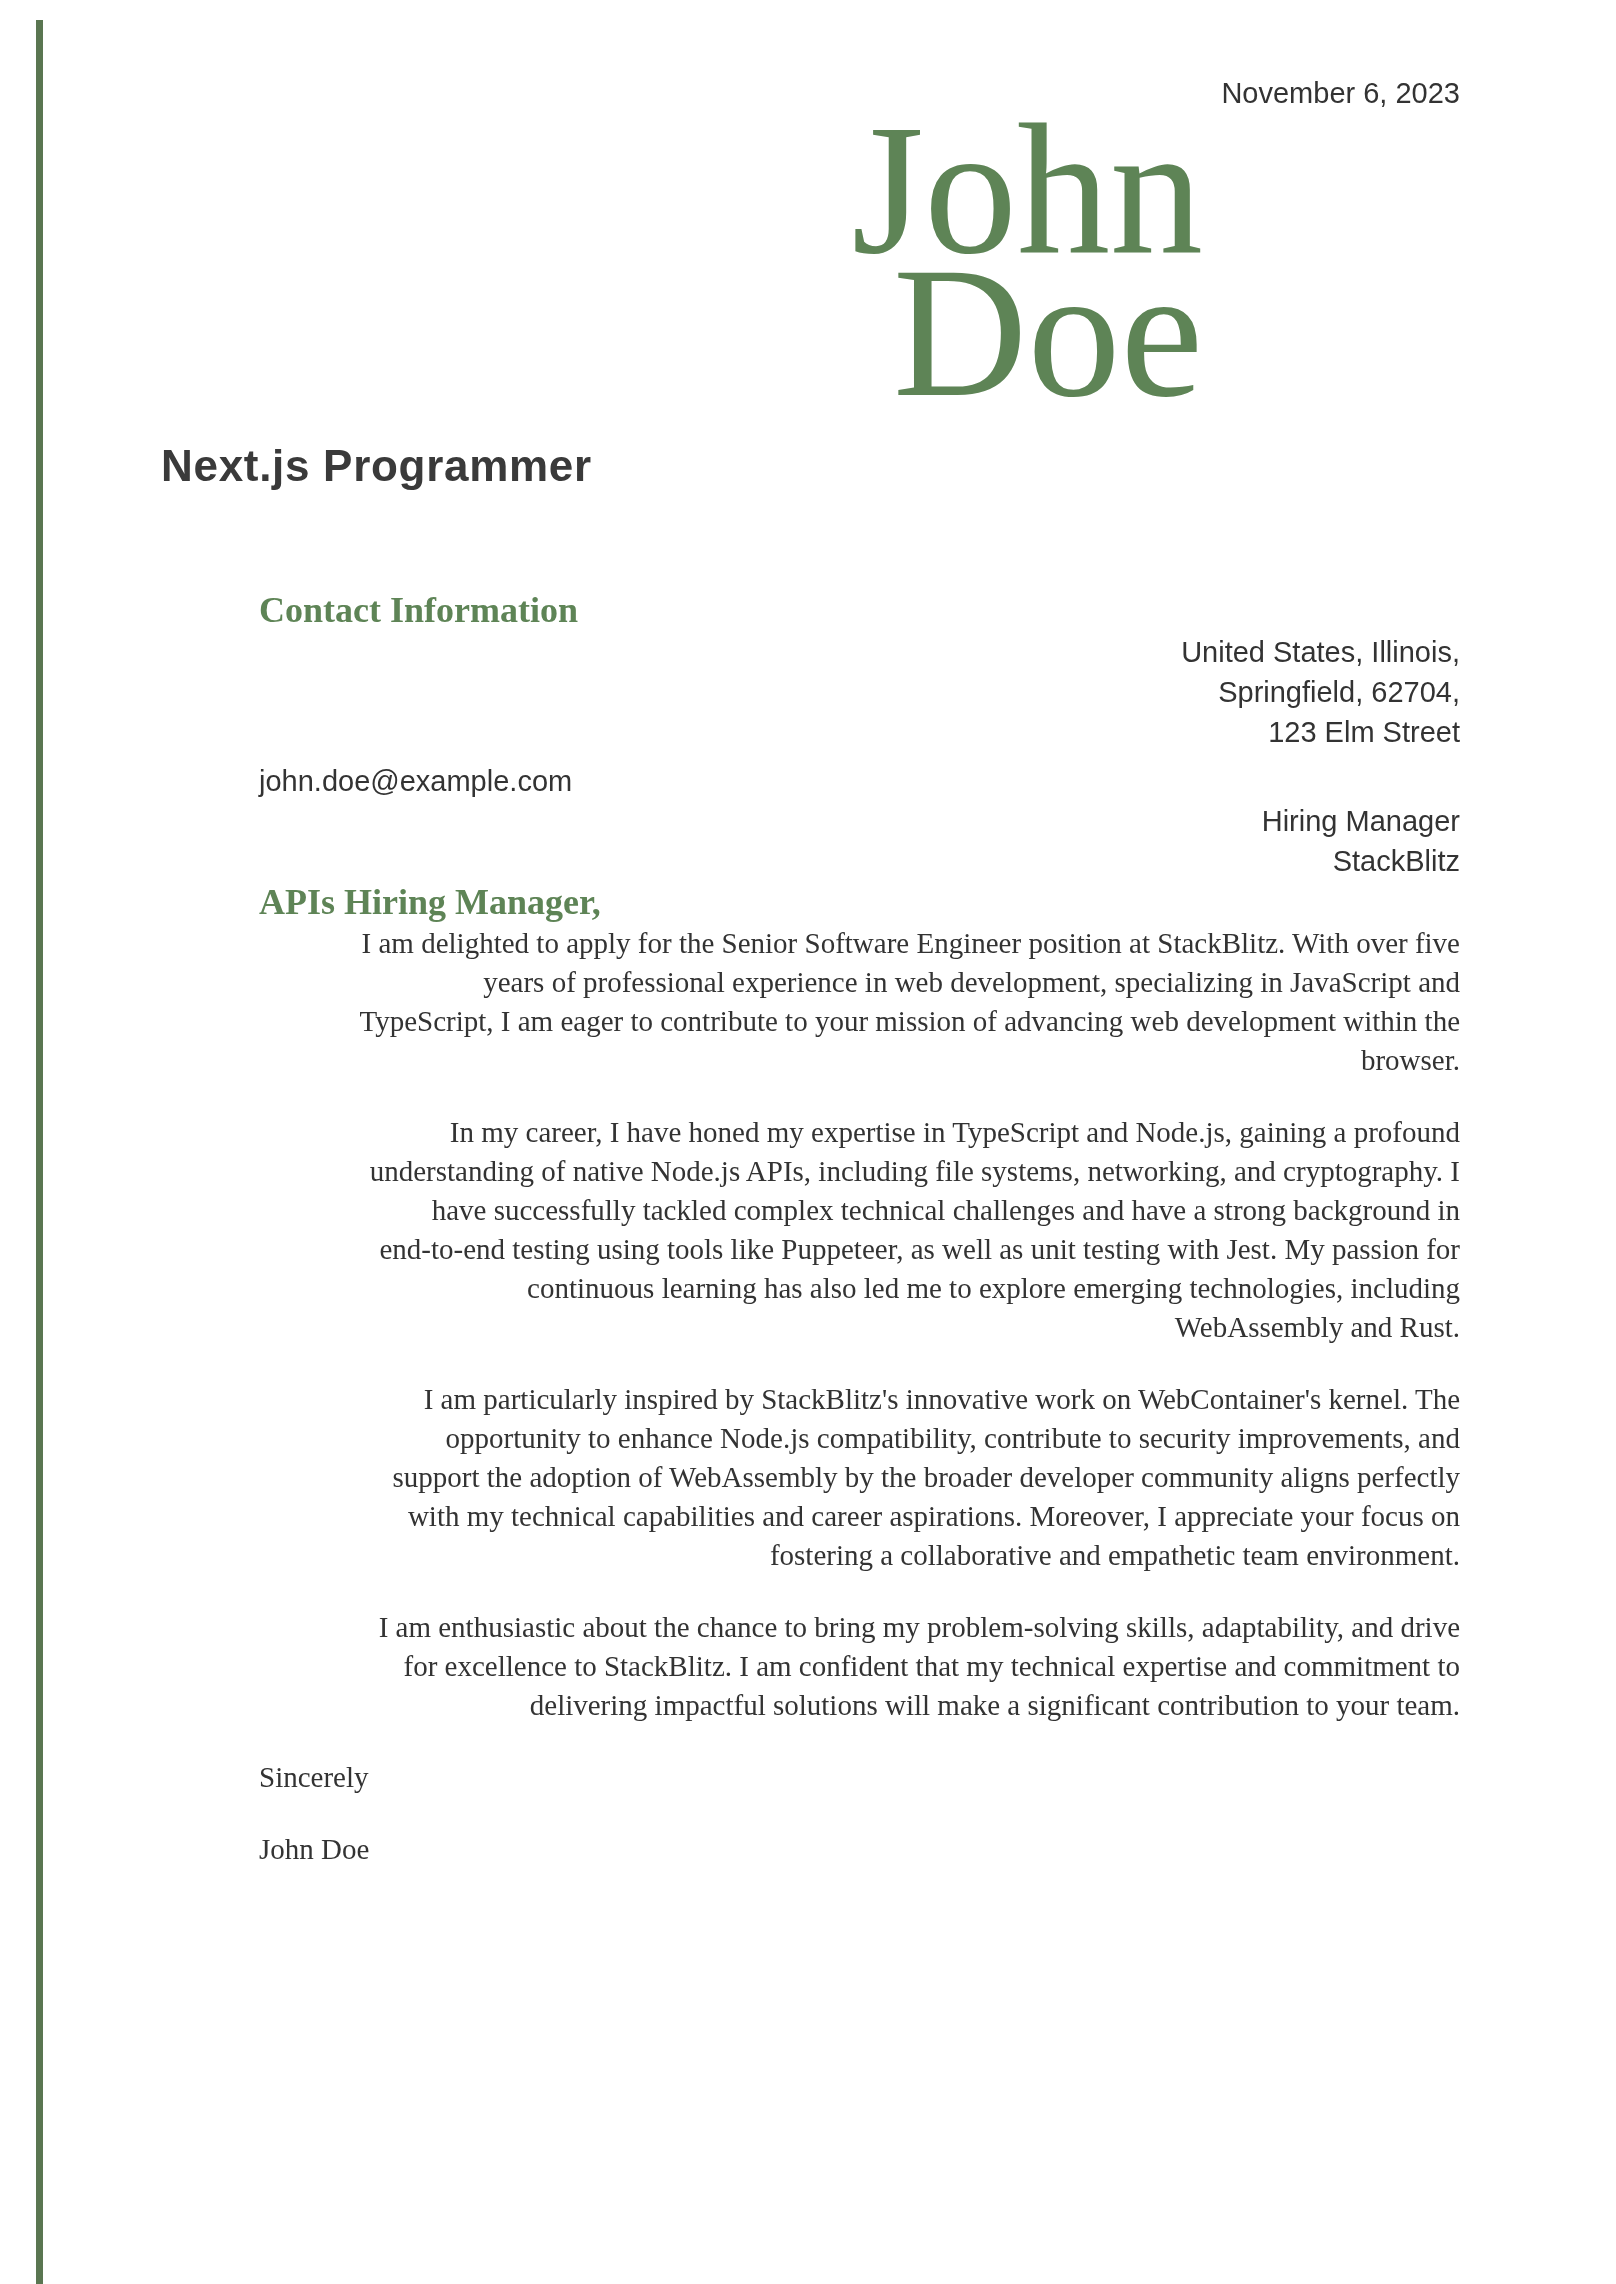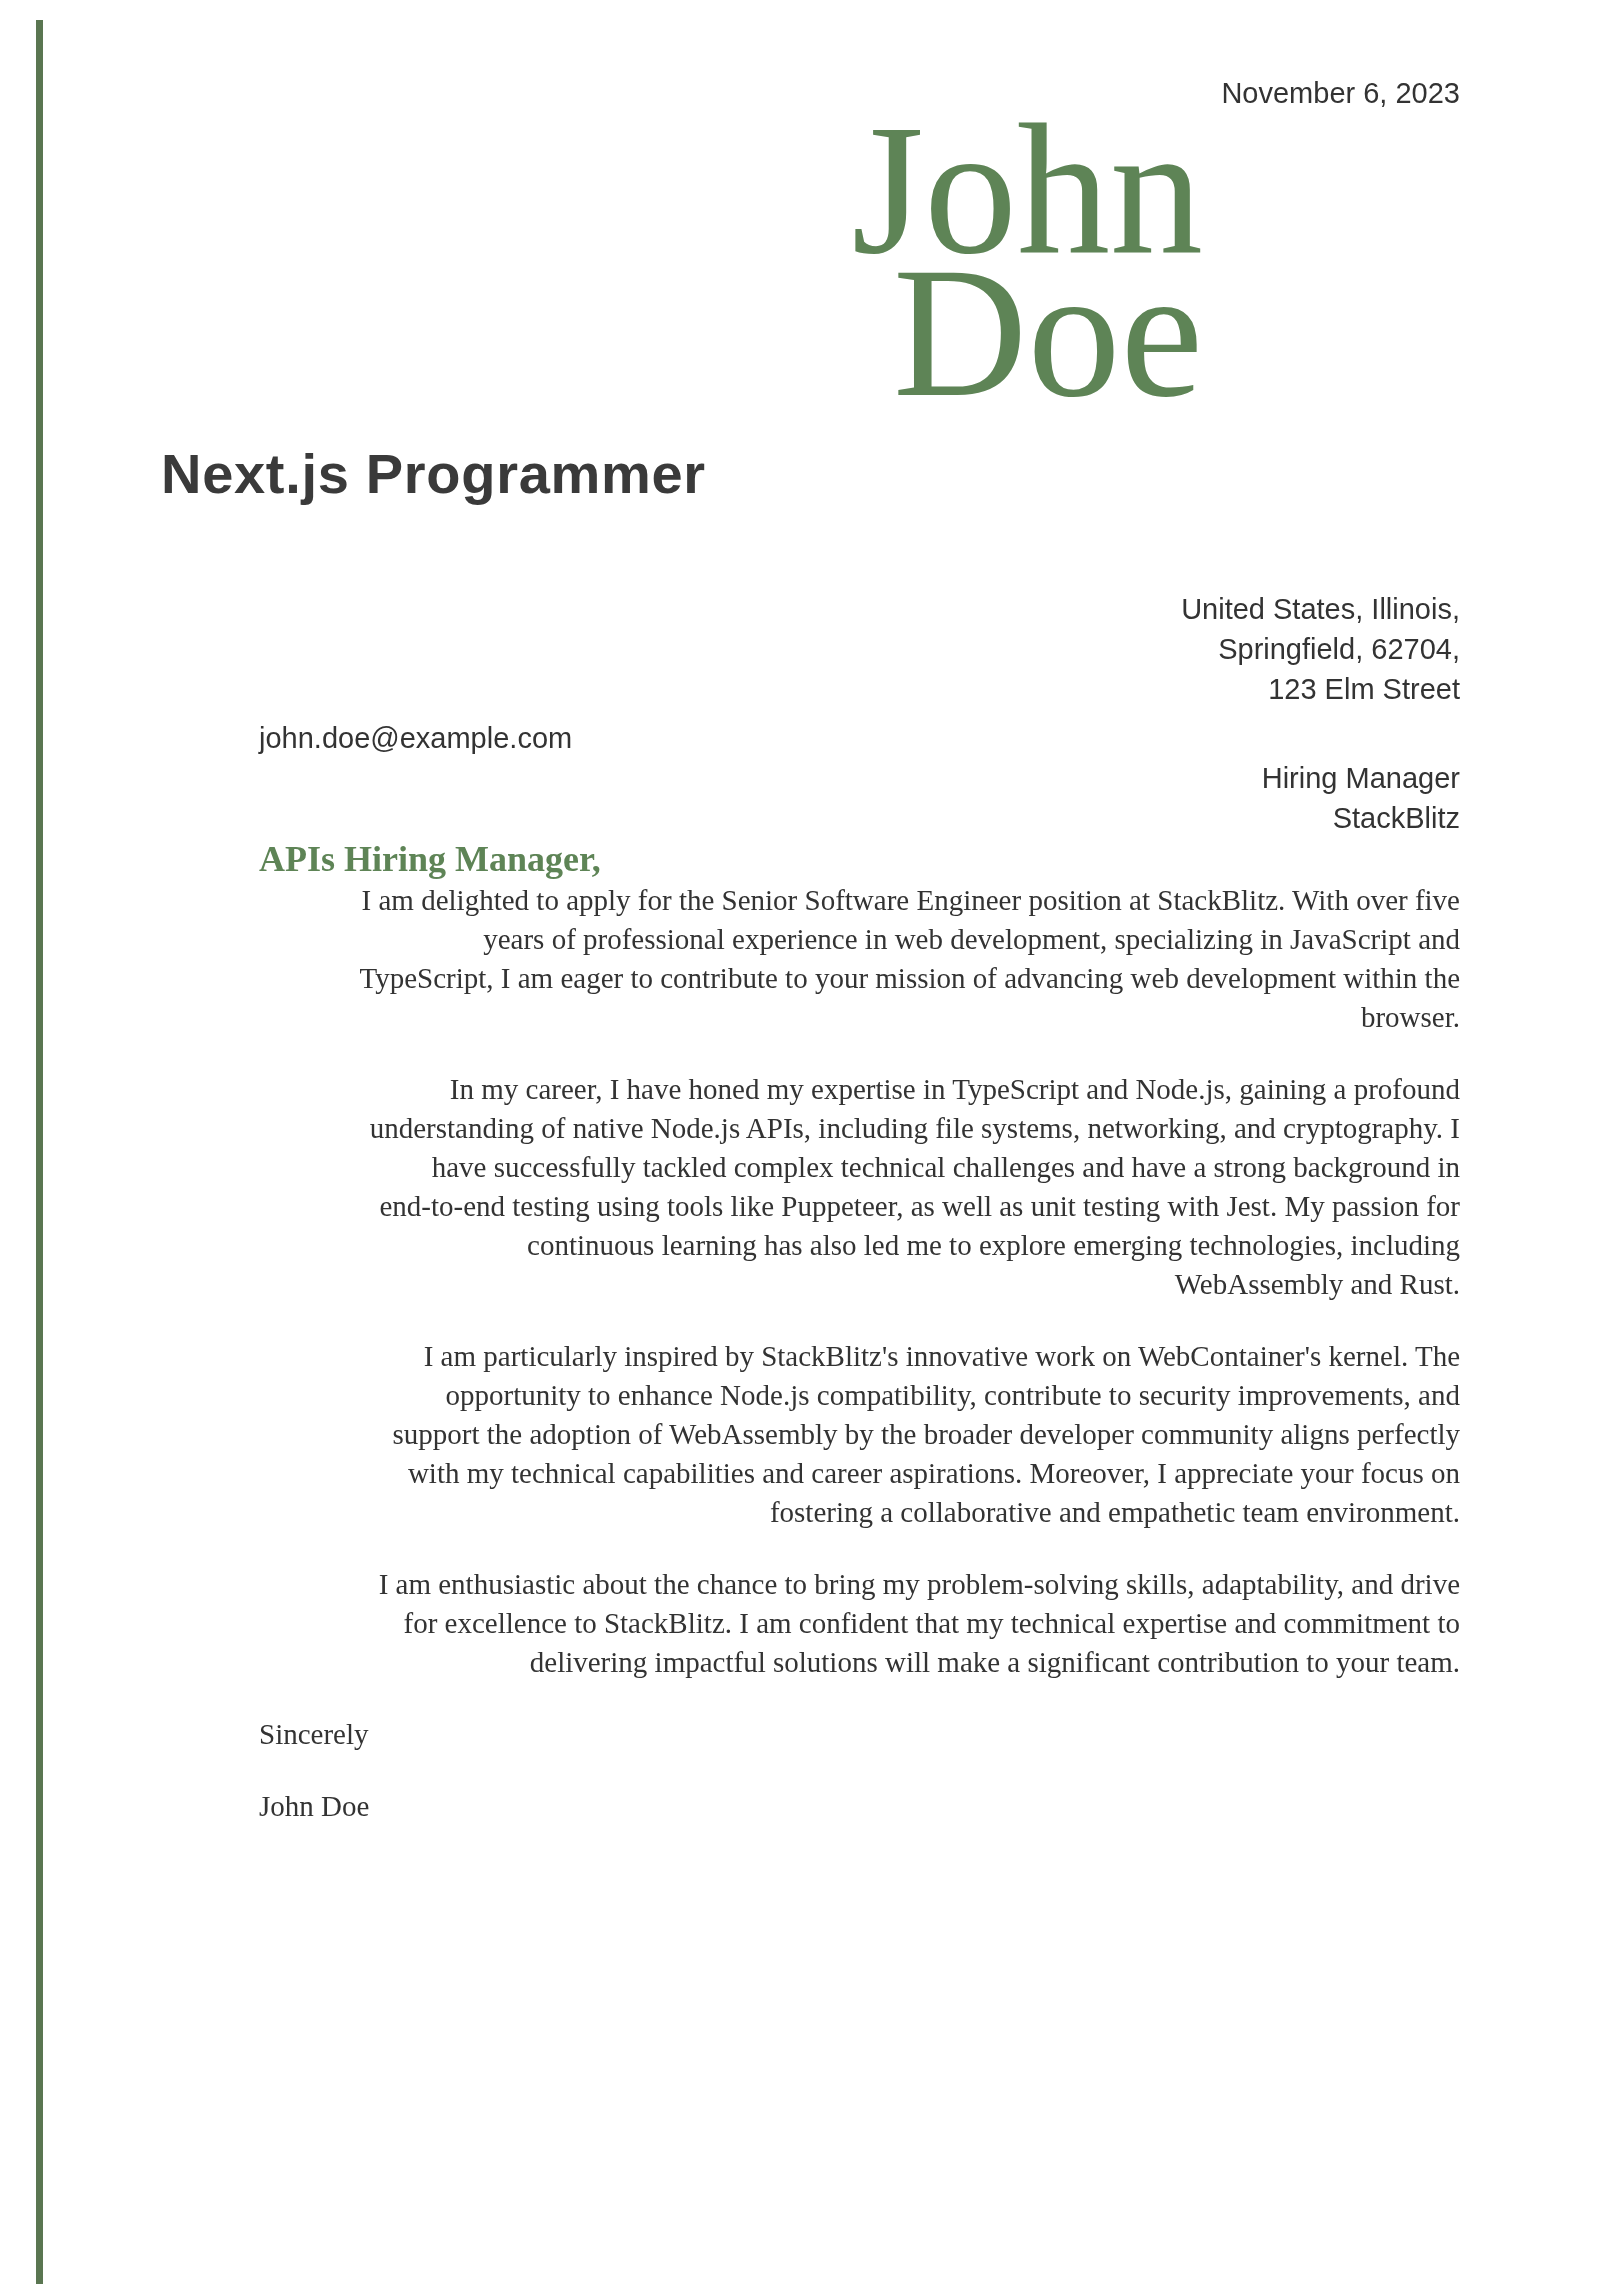--- a/index.html
+++ b/index.html
@@ -46,21 +46,21 @@
     margin:0;
     font-family:"Liberation Serif","DejaVu Serif",serif;
     font-weight:normal;
     font-size:186px;
     line-height:143px;
     color:var(--green);
     white-space:pre;
   }
   .job-title{
     margin-top:36px;
-    font-size:56px;
+    font-size:44px;
     font-weight:bold;
     line-height:1.2;
     color:var(--title-text);
     letter-spacing:0.7px;
   }
   .content{
     position:absolute;
     left:259px;
     top:589px;
     right:157px;
@@ -104,20 +104,21 @@
   <div class="date">November 6, 2023</div>
 
   <header class="header">
     <h1 class="name pre">John
 Doe</h1>
     <div class="job-title">Next.js Programmer</div>
   </header>
 
   <main class="content">
 
+    <h2 class="section-heading contact-heading">Contact Information</h2>
 
     <p class="body-text pre">United States, Illinois,
 Springfield, 62704,
 123 Elm Street</p>
 
     <p class="body-text contact-email">john.doe@example.com</p>
 
 
     <p class="body-text pre">Hiring Manager
 StackBlitz</p>

